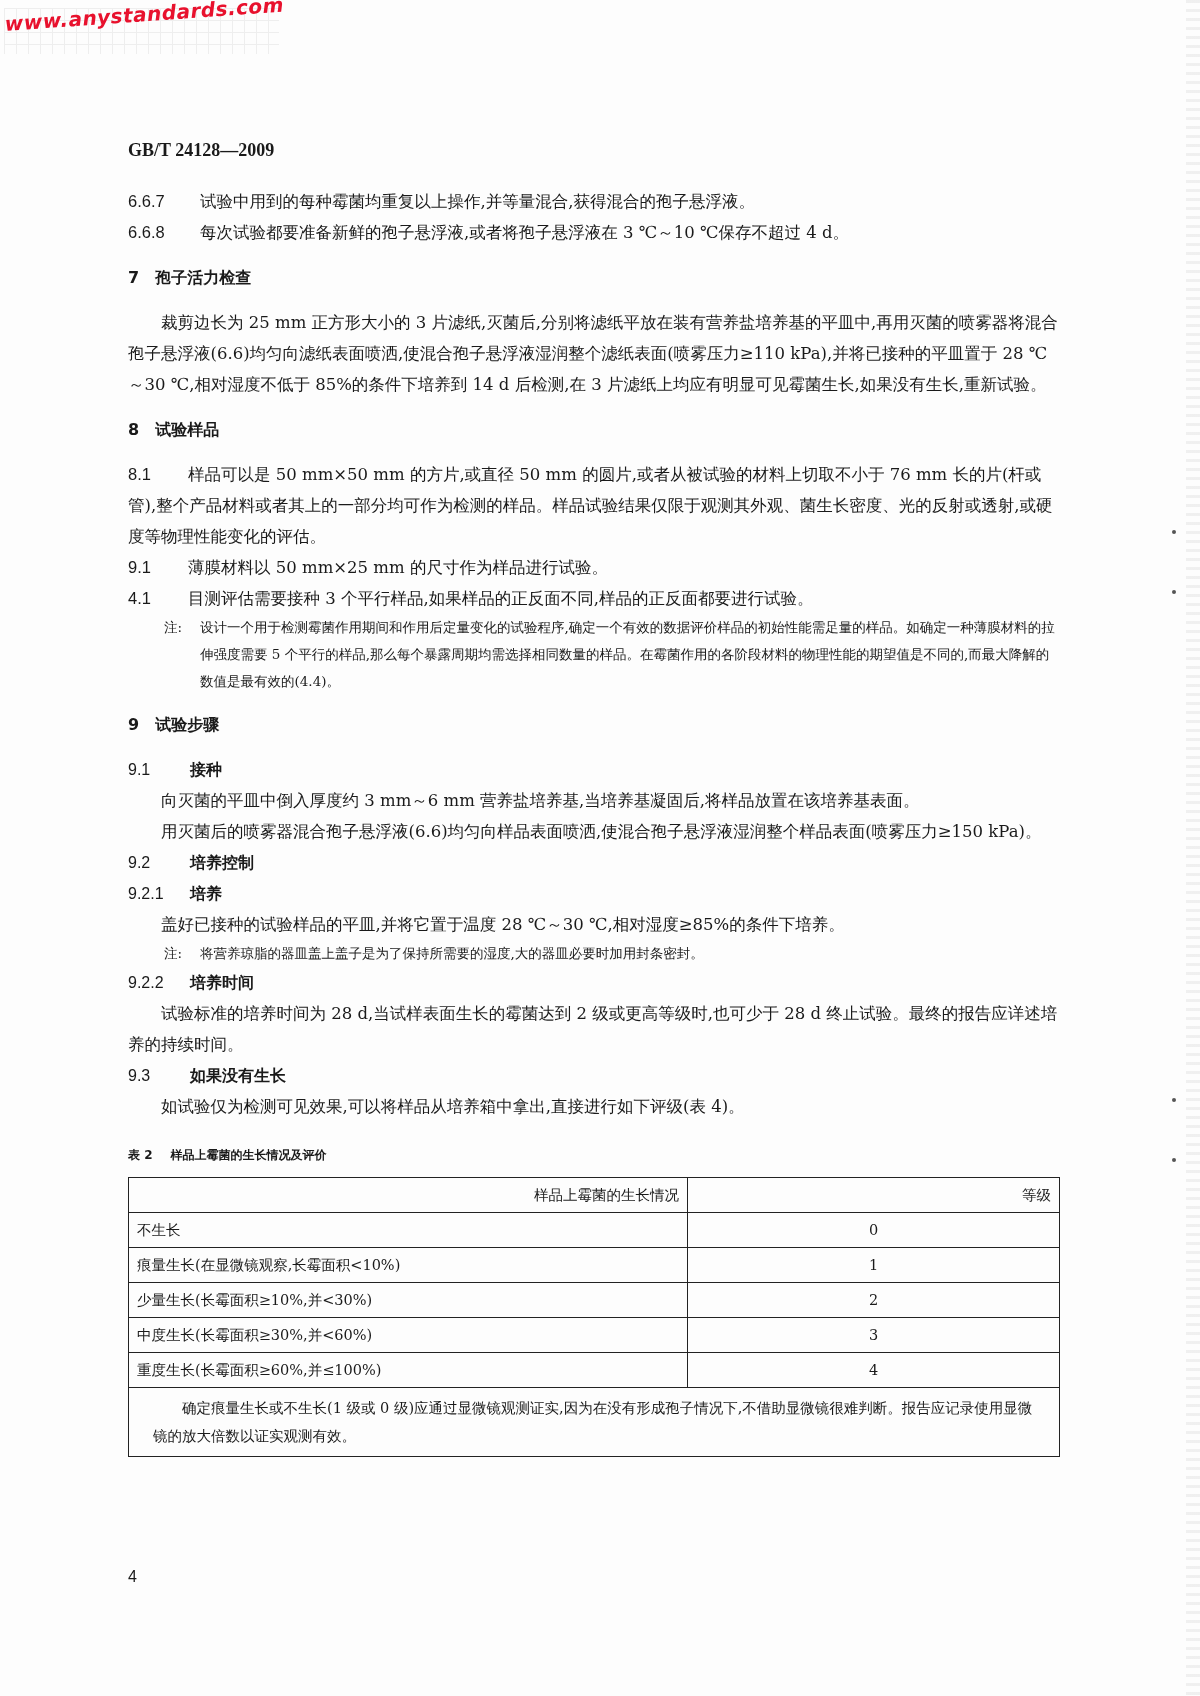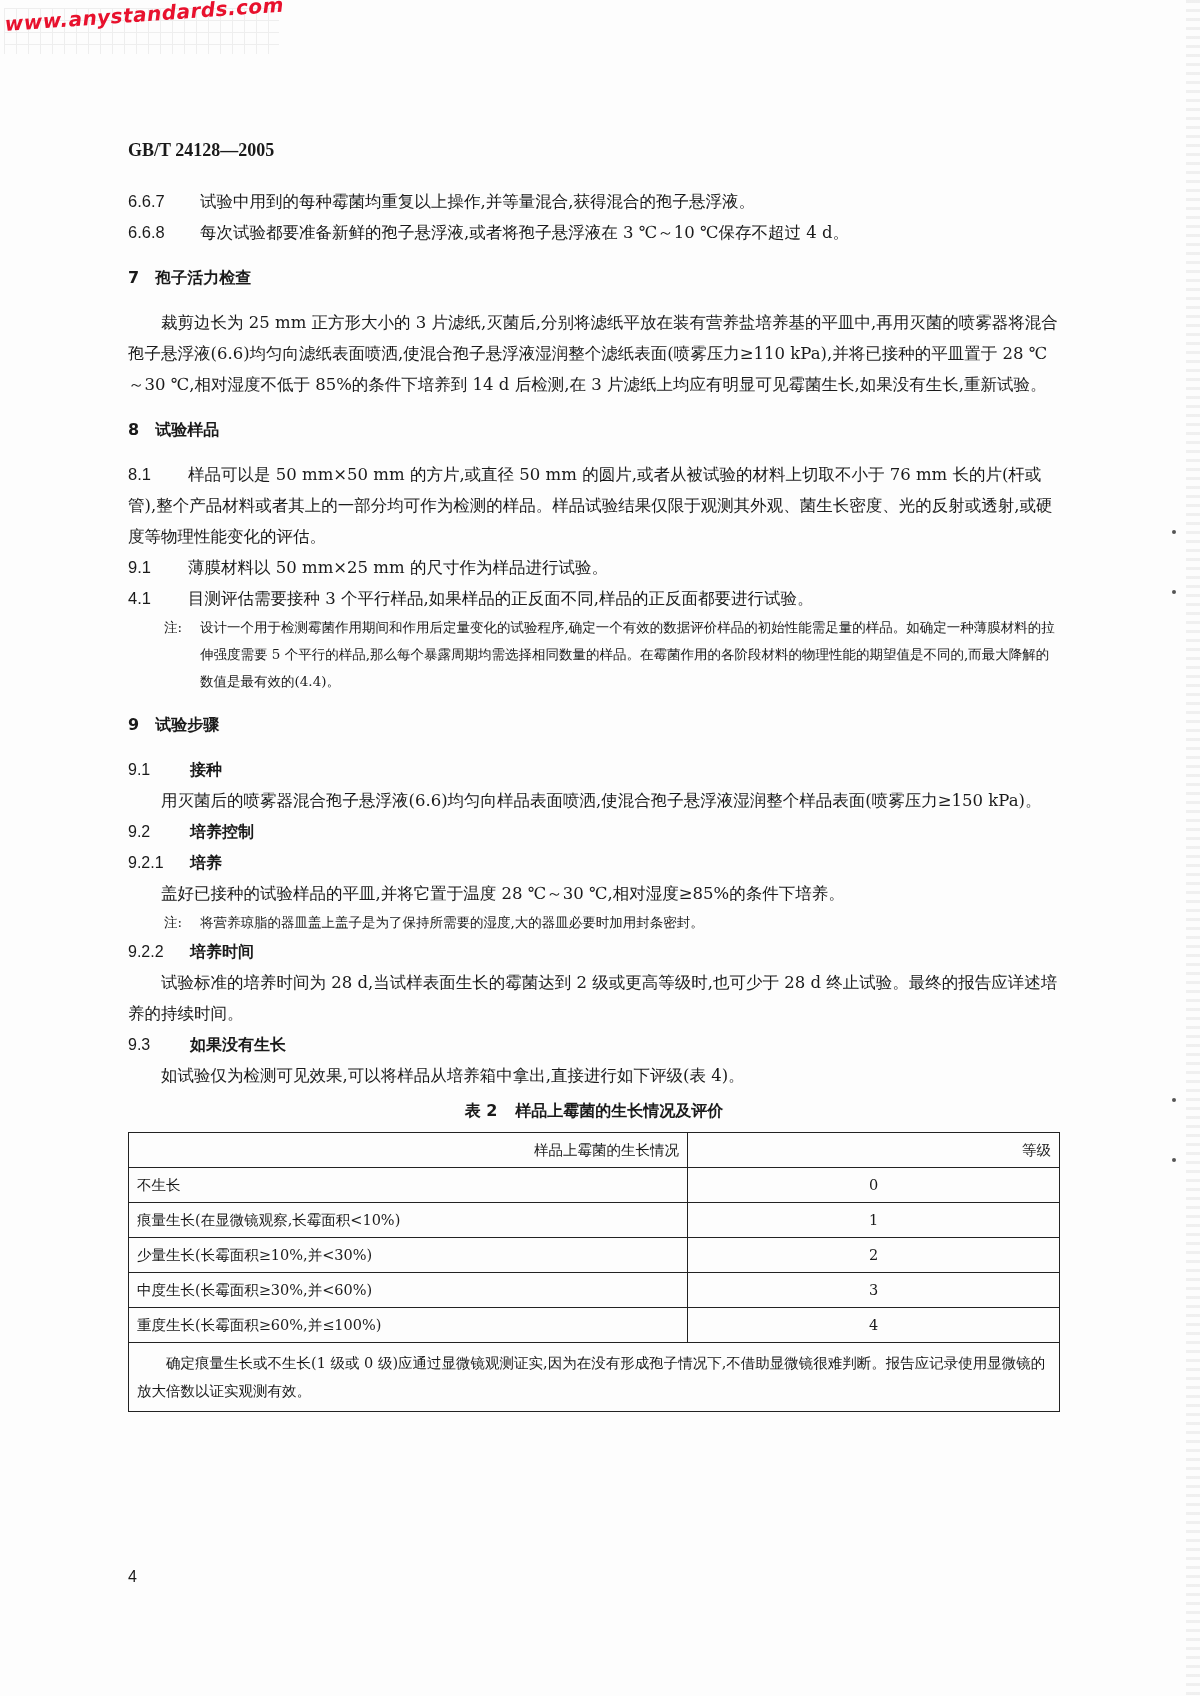--- a/index.html
+++ b/index.html
@@ -16,55 +16,56 @@
   .p { margin:0; }
   .clause { display:inline-block; min-width:46px; margin-right:14px; font-family:"Liberation Sans", sans-serif; }
   .clause3 { min-width:58px; }
   .h1 { font-family:"DejaVu Sans", sans-serif; font-weight:bold; font-size:16px; margin:14px 0 14px 0; }
   .h1 .num { margin-right:16px; }
   .h2 { font-family:"DejaVu Sans", sans-serif; font-weight:bold; font-size:16px; }
   .h2 .num { font-family:"Liberation Sans", sans-serif; font-weight:normal; margin-right:16px; display:inline-block; min-width:46px; }
   .indent { text-indent:2em; }
   .note { font-size:13.5px; line-height:27px; padding-left:36px; text-indent:-36px; margin-left:36px; }
   .note .lbl { display:inline-block; width:36px; text-indent:0; }
-  .table-title { text-align:center; font-family:"DejaVu Sans", sans-serif; font-weight:bold; font-size:16px; margin:4px 0 6px 0; }
+  .table-title { text-align:left; font-family:"DejaVu Sans", sans-serif; font-weight:bold; font-size:12px; margin:18px 0 6px 0; }
   .table-title .num { margin-right:18px; }
   table { border-collapse:collapse; width:932px; font-size:14.5px; }
   td, th { border:1.5px solid #222; padding:0 8px; height:34px; font-weight:normal; }
   th { text-align:right; }
   td.grade { text-align:center; width:355px; }
-  td.foot { line-height:28px; padding:6px 8px; }
+  td.foot { line-height:28px; padding:6px 24px; }
   .page-num { position:absolute; left:128px; top:1568px; font-size:16px; font-family:"Liberation Sans", sans-serif; }
   .bind-edge { position:absolute; right:0; top:0; width:14px; height:1696px;
                background:repeating-linear-gradient(180deg, #eaeaea 0 3px, #fdfdfd 3px 9px); opacity:0.7; }
   .dot { position:absolute; width:4px; height:4px; background:#555; border-radius:50%; }
 </style>
 </head>
 <body>
 
 <div class="watermark"></div>
 <div class="watermark-text">www.anystandards.com</div>
 
-<div class="std-code">GB/T 24128—2005</div>
+<div class="std-code">GB/T 24128—2009</div>
 
 <div class="content">
   <p class="p"><span class="clause clause3">6.6.7</span><span>试验中用到的每种霉菌均重复以上操作,并等量混合,获得混合的孢子悬浮液。</span></p>
   <p class="p"><span class="clause clause3">6.6.8</span><span>每次试验都要准备新鲜的孢子悬浮液,或者将孢子悬浮液在 3 ℃～10 ℃保存不超过 4 d。</span></p>
 
   <div class="h1"><span class="num">7</span><span>孢子活力检查</span></div>
   <p class="p indent">裁剪边长为 25 mm 正方形大小的 3 片滤纸,灭菌后,分别将滤纸平放在装有营养盐培养基的平皿中,再用灭菌的喷雾器将混合孢子悬浮液(6.6)均匀向滤纸表面喷洒,使混合孢子悬浮液湿润整个滤纸表面(喷雾压力≥110 kPa),并将已接种的平皿置于 28 ℃～30 ℃,相对湿度不低于 85%的条件下培养到 14 d 后检测,在 3 片滤纸上均应有明显可见霉菌生长,如果没有生长,重新试验。</p>
 
   <div class="h1"><span class="num">8</span><span>试验样品</span></div>
   <p class="p"><span class="clause">8.1</span><span>样品可以是 50 mm×50 mm 的方片,或直径 50 mm 的圆片,或者从被试验的材料上切取不小于 76 mm 长的片(杆或管),整个产品材料或者其上的一部分均可作为检测的样品。样品试验结果仅限于观测其外观、菌生长密度、光的反射或透射,或硬度等物理性能变化的评估。</span></p>
   <p class="p"><span class="clause">9.1</span><span>薄膜材料以 50 mm×25 mm 的尺寸作为样品进行试验。</span></p>
   <p class="p"><span class="clause">4.1</span><span>目测评估需要接种 3 个平行样品,如果样品的正反面不同,样品的正反面都要进行试验。</span></p>
   <p class="p note"><span class="lbl">注:</span><span>设计一个用于检测霉菌作用期间和作用后定量变化的试验程序,确定一个有效的数据评价样品的初始性能需足量的样品。如确定一种薄膜材料的拉伸强度需要 5 个平行的样品,那么每个暴露周期均需选择相同数量的样品。在霉菌作用的各阶段材料的物理性能的期望值是不同的,而最大降解的数值是最有效的(4.4)。</span></p>
 
   <div class="h1"><span class="num">9</span><span>试验步骤</span></div>
   <div class="h2"><span class="num">9.1</span><span>接种</span></div>
+  <p class="p indent">向灭菌的平皿中倒入厚度约 3 mm～6 mm 营养盐培养基,当培养基凝固后,将样品放置在该培养基表面。</p>
   <p class="p indent">用灭菌后的喷雾器混合孢子悬浮液(6.6)均匀向样品表面喷洒,使混合孢子悬浮液湿润整个样品表面(喷雾压力≥150 kPa)。</p>
   <div class="h2"><span class="num">9.2</span><span>培养控制</span></div>
   <div class="h2"><span class="num">9.2.1</span><span>培养</span></div>
   <p class="p indent">盖好已接种的试验样品的平皿,并将它置于温度 28 ℃～30 ℃,相对湿度≥85%的条件下培养。</p>
   <p class="p note"><span class="lbl">注:</span><span>将营养琼脂的器皿盖上盖子是为了保持所需要的湿度,大的器皿必要时加用封条密封。</span></p>
   <div class="h2"><span class="num">9.2.2</span><span>培养时间</span></div>
   <p class="p indent">试验标准的培养时间为 28 d,当试样表面生长的霉菌达到 2 级或更高等级时,也可少于 28 d 终止试验。最终的报告应详述培养的持续时间。</p>
   <div class="h2"><span class="num">9.3</span><span>如果没有生长</span></div>
   <p class="p indent">如试验仅为检测可见效果,可以将样品从培养箱中拿出,直接进行如下评级(表 4)。</p>
 

